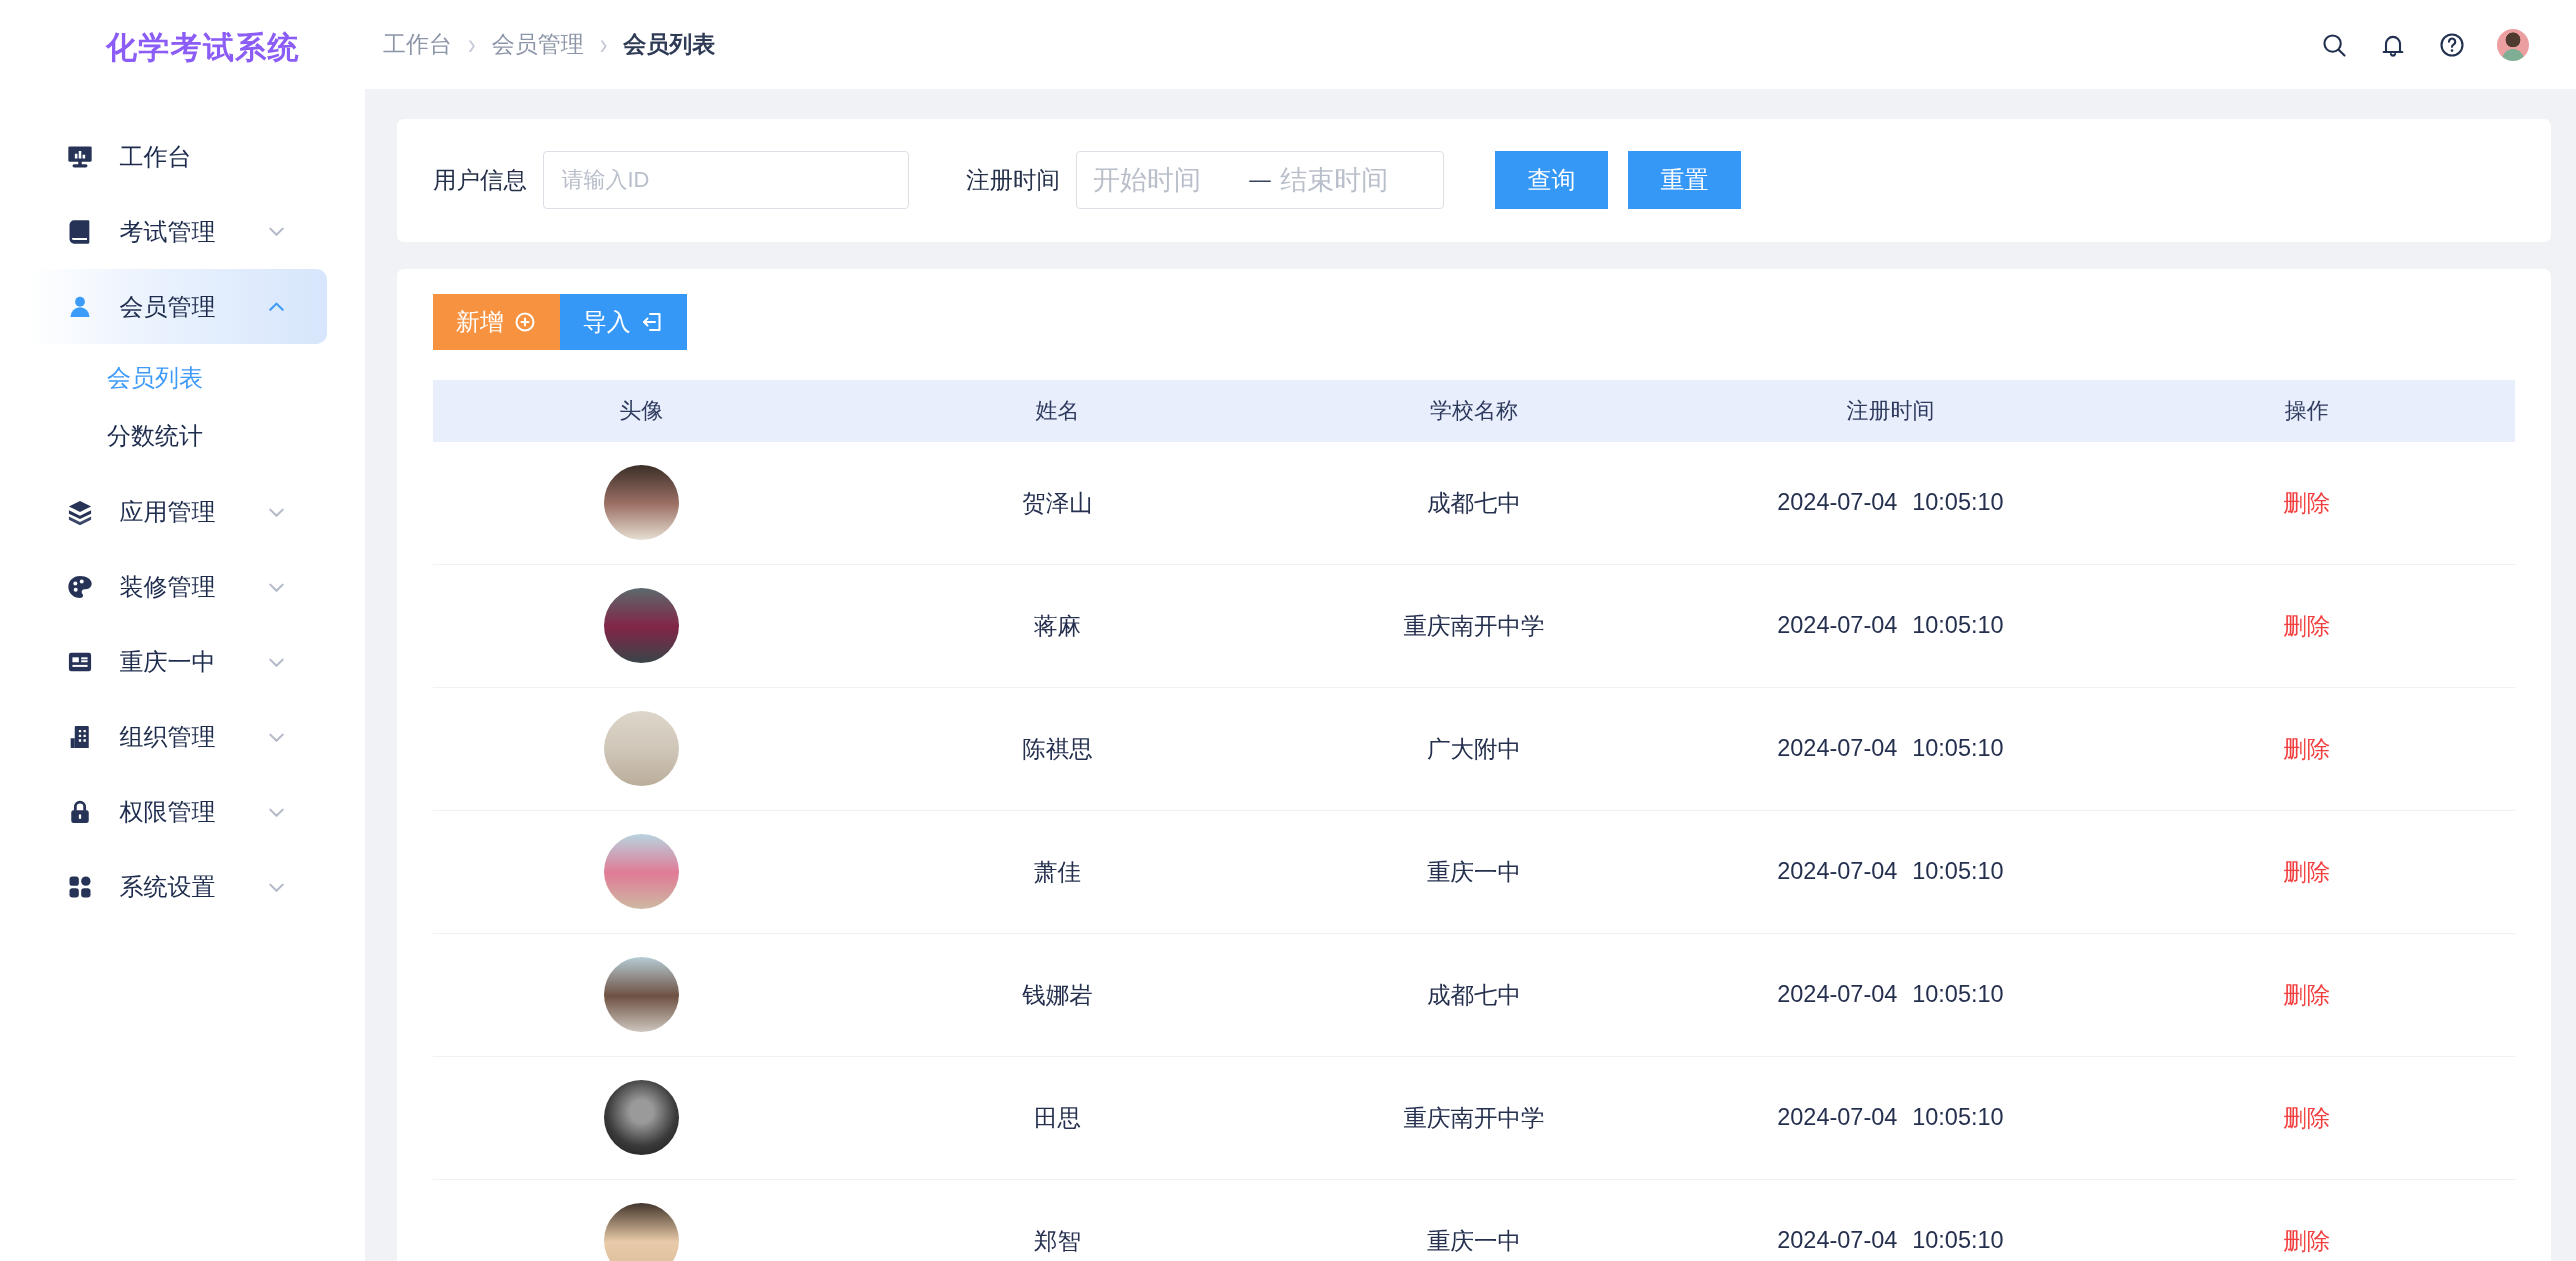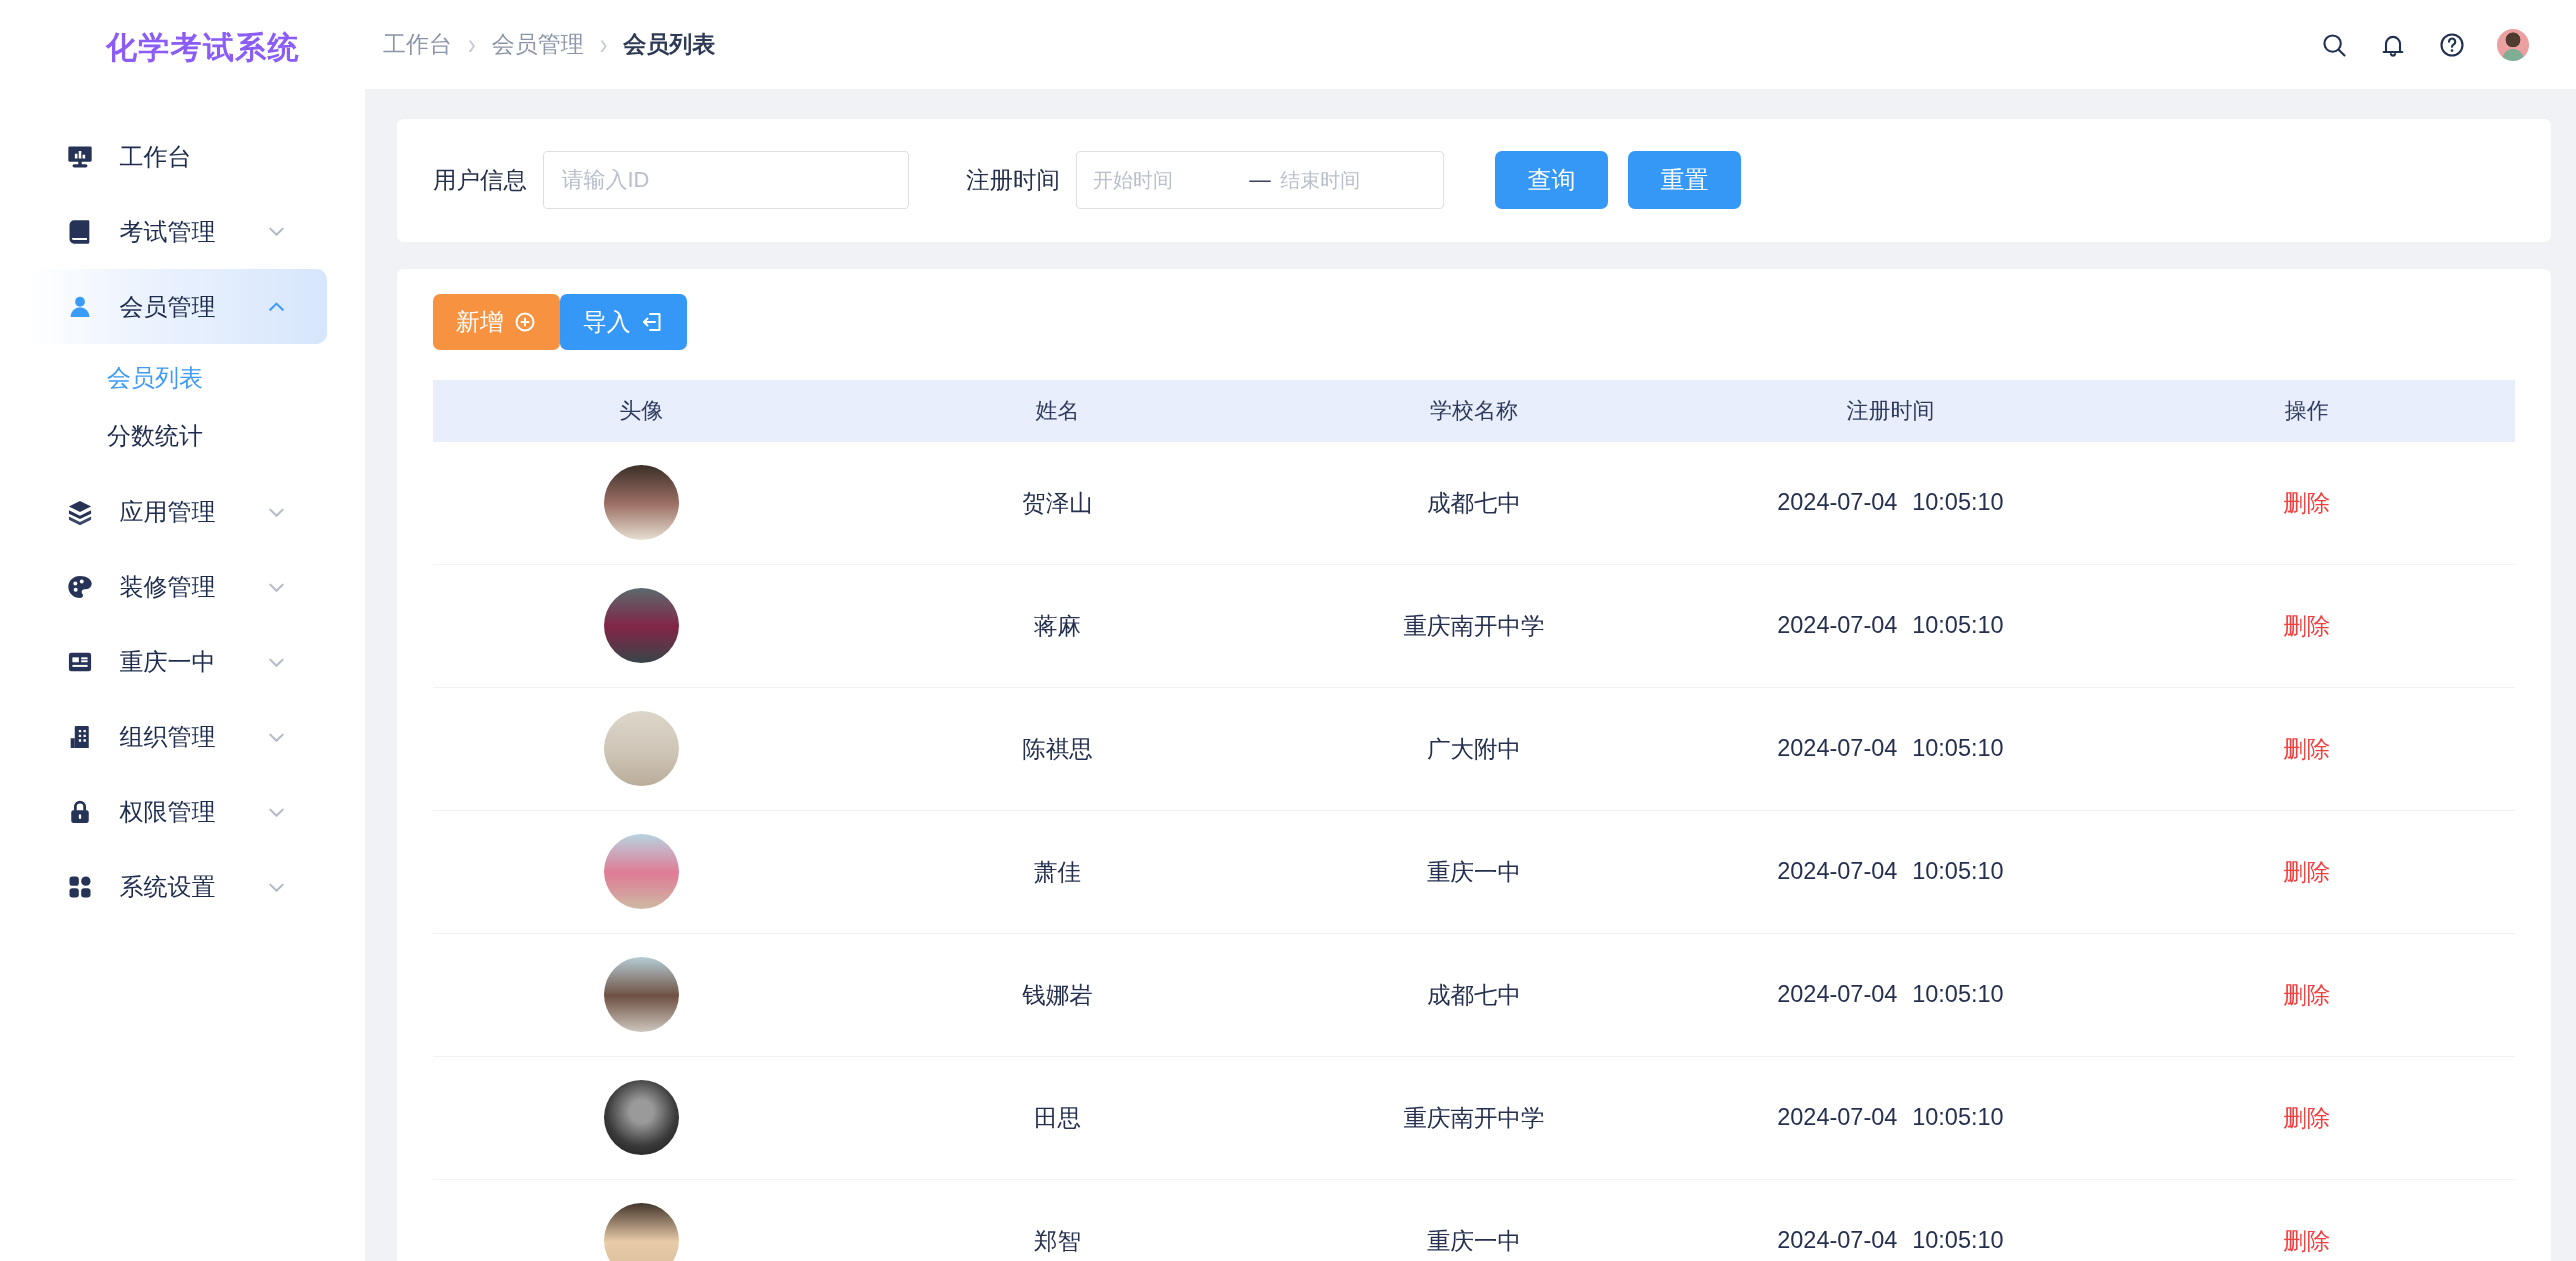--- a/index.html
+++ b/index.html
@@ -53,25 +53,25 @@
   .content{flex:1;background:var(--content-bg);padding:29.5px 25px 0 32px;overflow:hidden;margin-left:17px;}
   
   .filter-card{background:#fff;border-radius:6.7px;height:123px;display:flex;align-items:center;padding:0 36px;}
   .f-label{font-size:23.5px;color:#242f49;white-space:nowrap;}
   .f-input{margin-left:16px;width:366px;height:58px;border:1.3px solid var(--border);border-radius:4px;
     padding:0 17.4px;font-size:22px;color:#2b3756;background:#fff;outline:none;font-family:inherit;}
   .f-input::placeholder{color:#b9bfca;}
   .range-label{margin-left:57px;}
   .range-box{margin-left:16px;width:368px;height:58px;border:1.3px solid var(--border);border-radius:4px;
     display:flex;align-items:center;padding:0 16px;background:#fff;}
-  .range-box input{border:none;outline:none;flex:1;min-width:0;font-size:20px;color:#0369a1;font-family:inherit;background:transparent;}
+  .range-box input{border:none;outline:none;flex:1;min-width:0;font-size:27px;color:#0369a1;font-family:inherit;background:transparent;}
   .range-box input::placeholder{color:#b9bfca;}
   .range-box .to{color:#39435e;font-size:21.5px;padding:0 9.4px;}
   .range-box input.end{text-align:left;}
-  .btn{border:none;border-radius:7px;color:#fff;font-size:24px;height:58px;cursor:pointer;
+  .btn{border:none;border-radius:0;color:#fff;font-size:24px;height:58px;cursor:pointer;
     display:inline-flex;align-items:center;justify-content:center;font-family:inherit;}
   .btn-query{width:113px;margin-left:51px;background:var(--primary-blue);}
   .btn-reset{width:113px;margin-left:20px;background:var(--primary-blue);}
   
   .table-card{margin-top:27px;background:#fff;border-radius:6.7px 6.7px 0 0;padding:25px 36px 0 36px;height:993px;}
   .actions{display:flex;gap:0;}
   .btn-act{width:127px;height:56px;gap:9.4px;}
   .btn-add{background:var(--orange);}
   .btn-import{background:var(--primary-blue);}
   .btn-act svg{width:24px;height:24px;fill:none;stroke:#fff;stroke-width:2;stroke-linecap:round;stroke-linejoin:round;}

